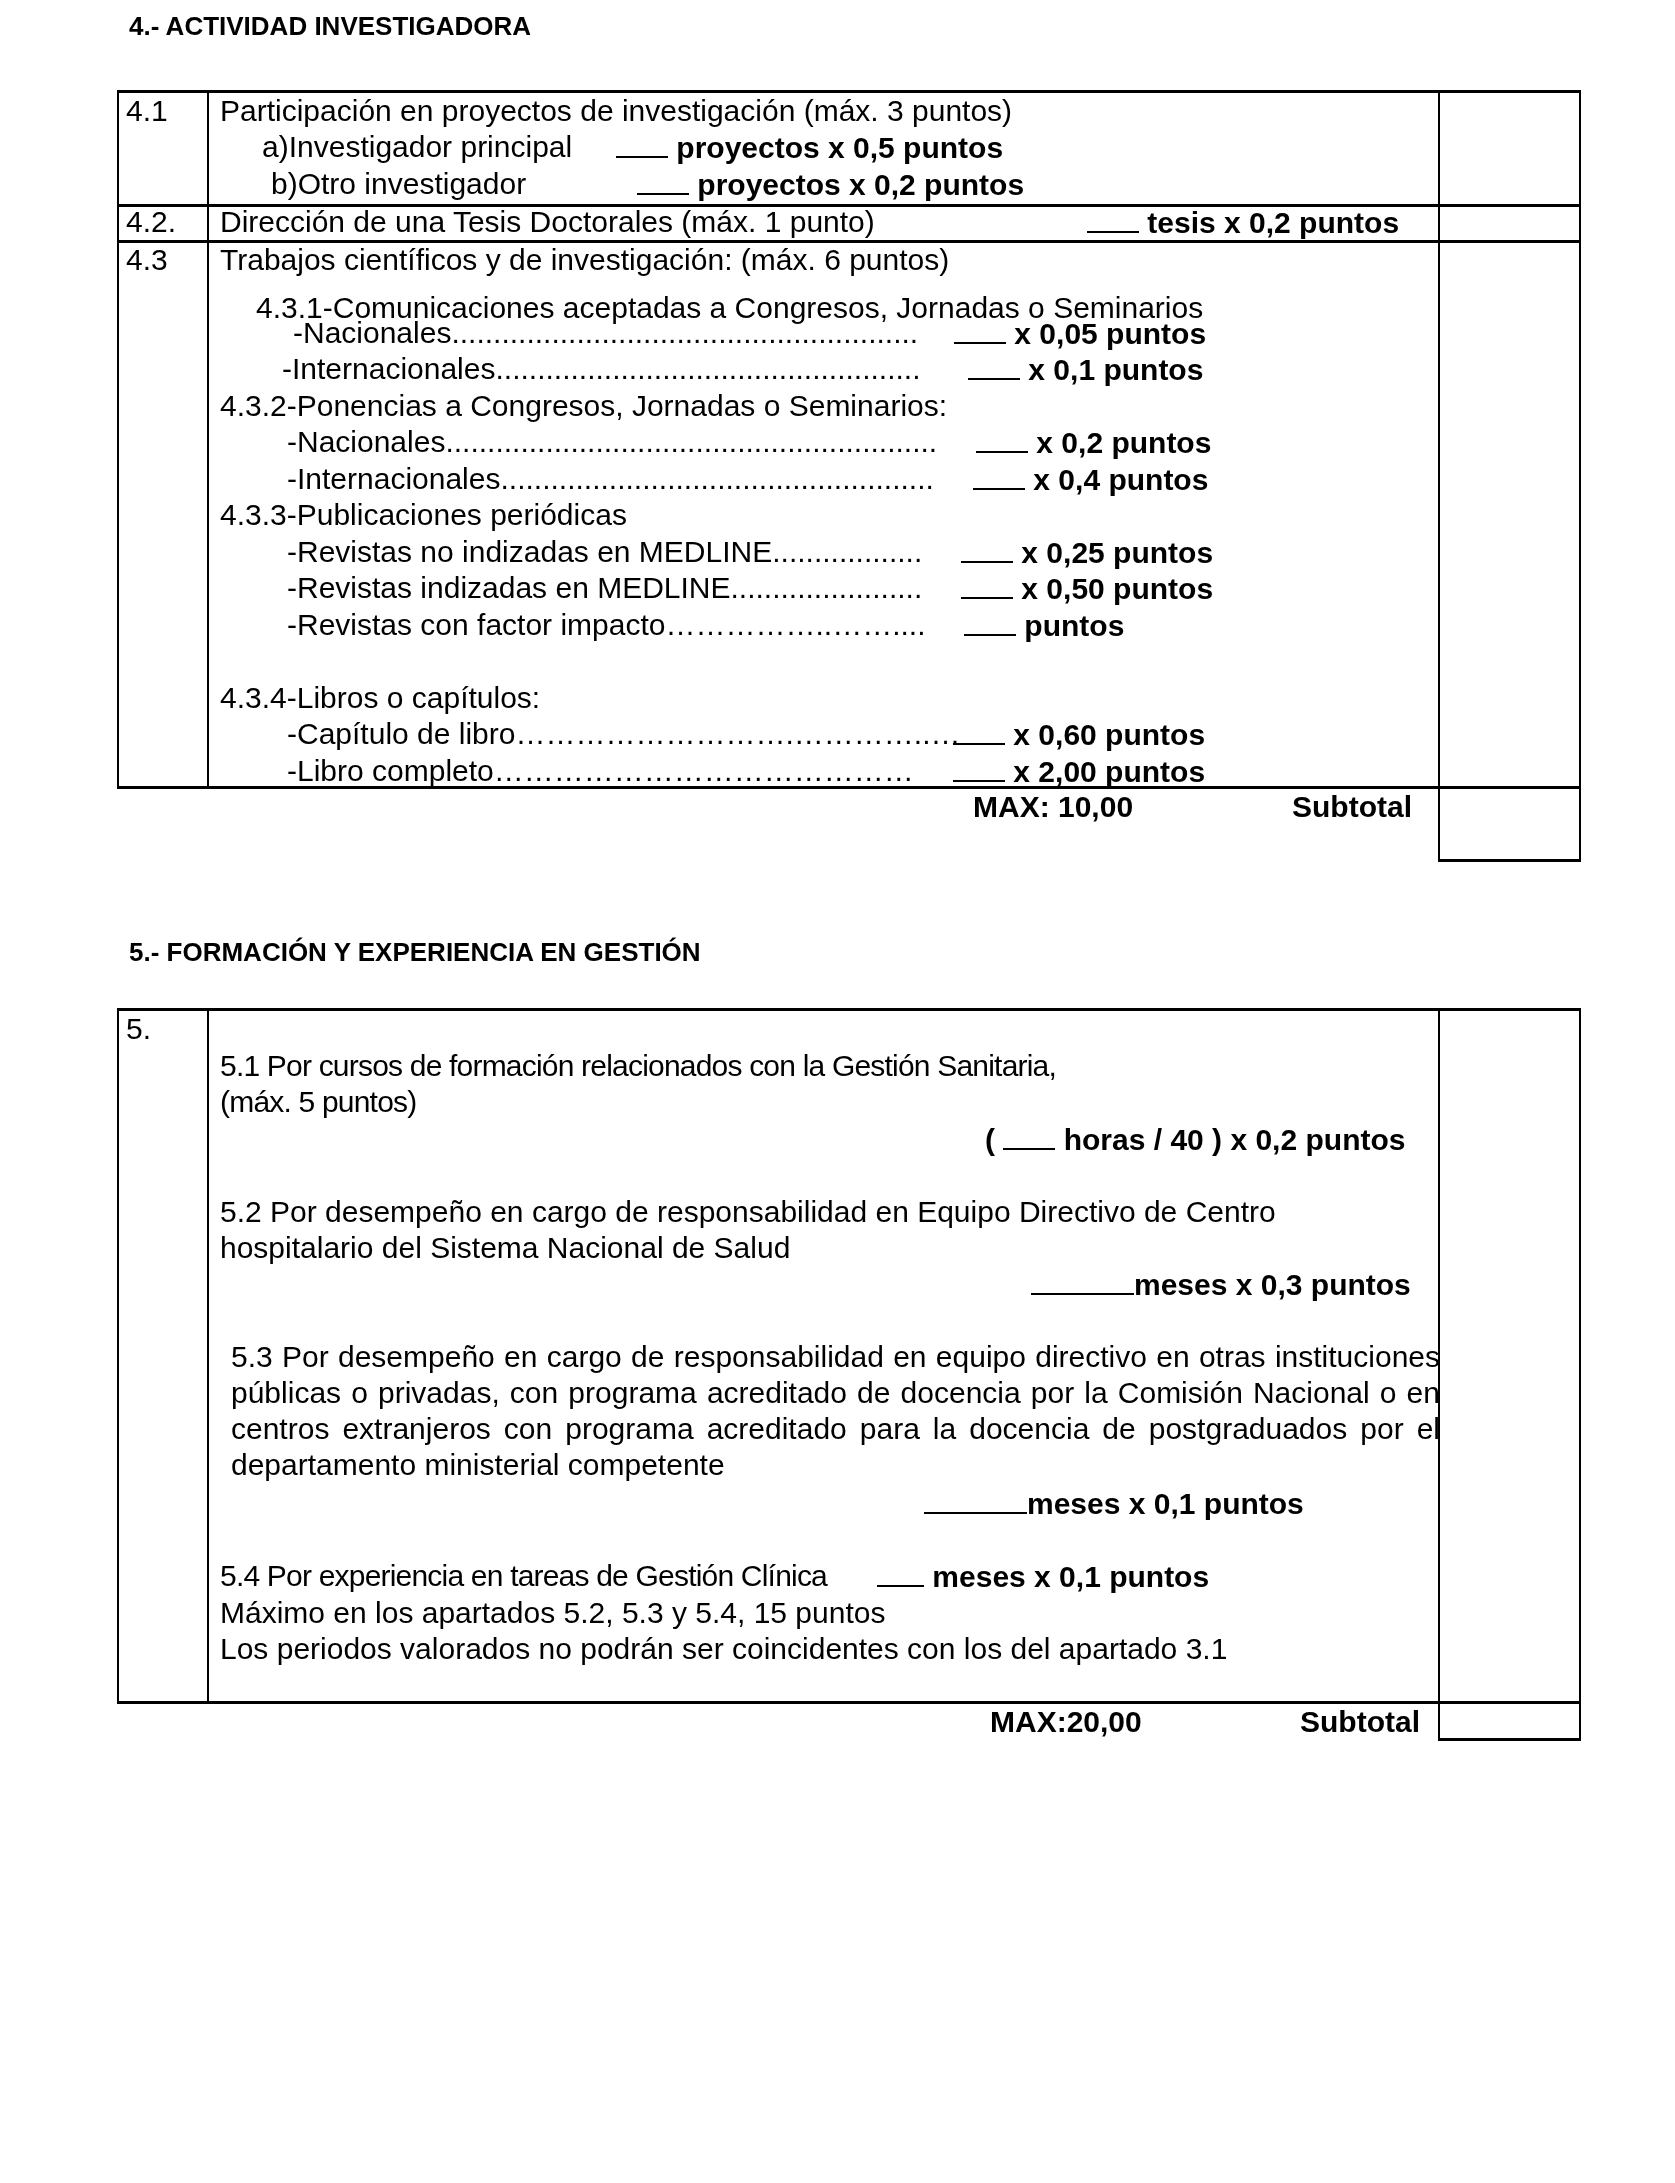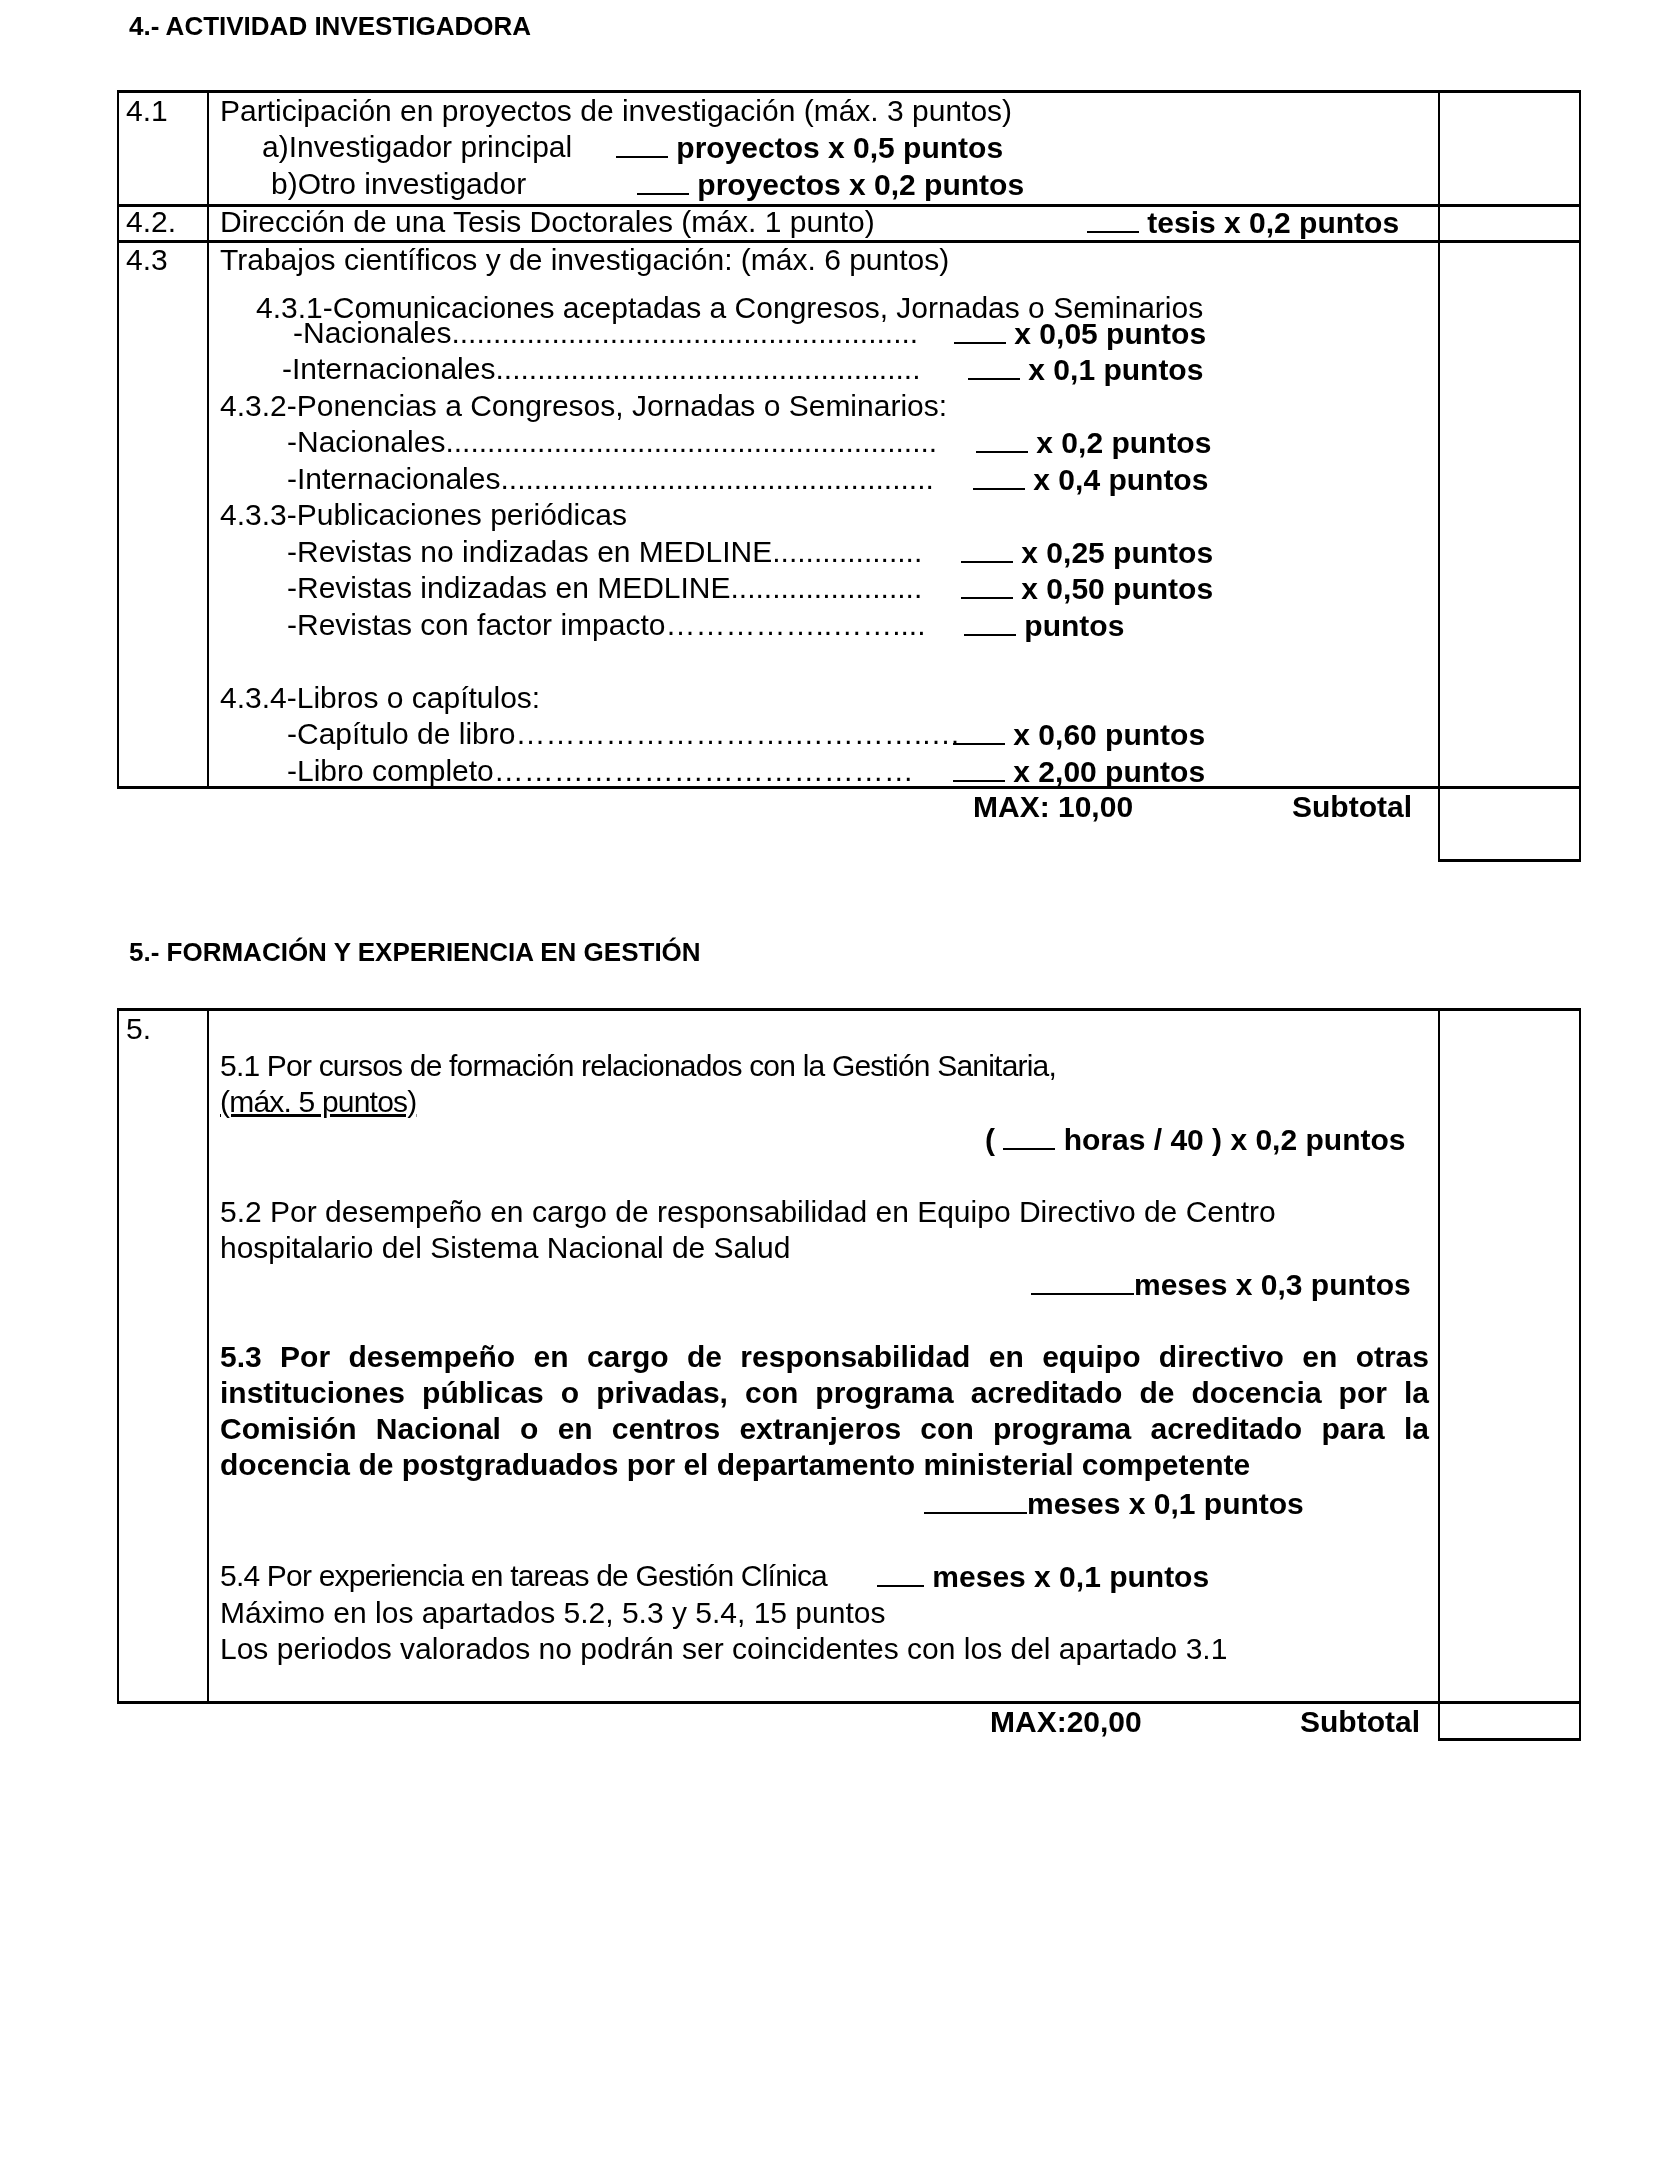--- a/index.html
+++ b/index.html
@@ -91,28 +91,28 @@
   <div class="line" style="left:1579px; top:1008px; width:2.3px; height:733px;"></div>
   <div class="line" style="left:1438px; top:1738px; width:143px; height:3px;"></div>
 </div>
 
 <div class="abs" style="left:1441px; top:1011px; width:137px; height:689px;"></div>
 <div class="abs" style="left:1441px; top:1704px; width:137px; height:34px;"></div>
 
 <div class="abs t" style="left:126px; top:1011px;">5.</div>
 
 <div class="abs t" style="left:220px; top:1048px; letter-spacing:-0.8px;">5.1 Por cursos de formación relacionados con la Gestión Sanitaria,</div>
-<div class="abs t" style="left:220px; top:1084px; letter-spacing:-0.8px;text-decoration:underline;">(máx. 5 puntos)</div>
+<div class="abs t" style="left:220px; top:1084px; letter-spacing:-0.8px;">(máx. 5 puntos)</div>
 <div class="abs t b" style="left:985px; top:1121px;"><span>(</span> <span class="bl" style="width:52px;"></span> <span>horas / 40 ) x 0,2 puntos</span></div>
 
 <div class="abs t" style="left:220px; top:1194px;">5.2 Por desempeño en cargo de responsabilidad en Equipo Directivo de Centro</div>
 <div class="abs t" style="left:220px; top:1230px;">hospitalario del Sistema   Nacional de Salud</div>
 <div class="abs t b" style="left:1031px; top:1266px;"><span class="bl" style="width:103px;"></span><span>meses x 0,3 puntos</span></div>
 
-<div class="abs t just" style="left:220px; top:1339px; width:1209px;font-weight:bold;">5.3 Por desempeño  en cargo de responsabilidad en equipo directivo en otras instituciones públicas o privadas, con programa acreditado de docencia por la Comisión Nacional o en centros extranjeros con programa acreditado para la docencia de postgraduados por el departamento ministerial competente</div>
+<div class="abs t just" style="left:231px; top:1339px; width:1209px;">5.3 Por desempeño  en cargo de responsabilidad en equipo directivo en otras instituciones públicas o privadas, con programa acreditado de docencia por la Comisión Nacional o en centros extranjeros con programa acreditado para la docencia de postgraduados por el departamento ministerial competente</div>
 <div class="abs t b" style="left:924px; top:1485px;"><span class="bl" style="width:103px;"></span><span>meses x 0,1 puntos</span></div>
 
 <div class="abs t" style="left:220px; top:1558px; letter-spacing:-0.8px;">5.4 Por experiencia en tareas de Gestión Clínica</div>
 <div class="abs t b" style="left:877px; top:1558px;"><span class="bl" style="width:47px;"></span> <span>meses x 0,1 puntos</span></div>
 <div class="abs t" style="left:220px; top:1595px;">Máximo en los apartados 5.2, 5.3 y 5.4,  15 puntos</div>
 <div class="abs t" style="left:220px; top:1631px;">Los periodos valorados no podrán ser coincidentes con los del apartado 3.1</div>
 
 <div class="abs t b" style="left:990px; top:1704px;">MAX:20,00</div>
 <div class="abs t b" style="left:1300px; top:1704px;">Subtotal</div>
 

